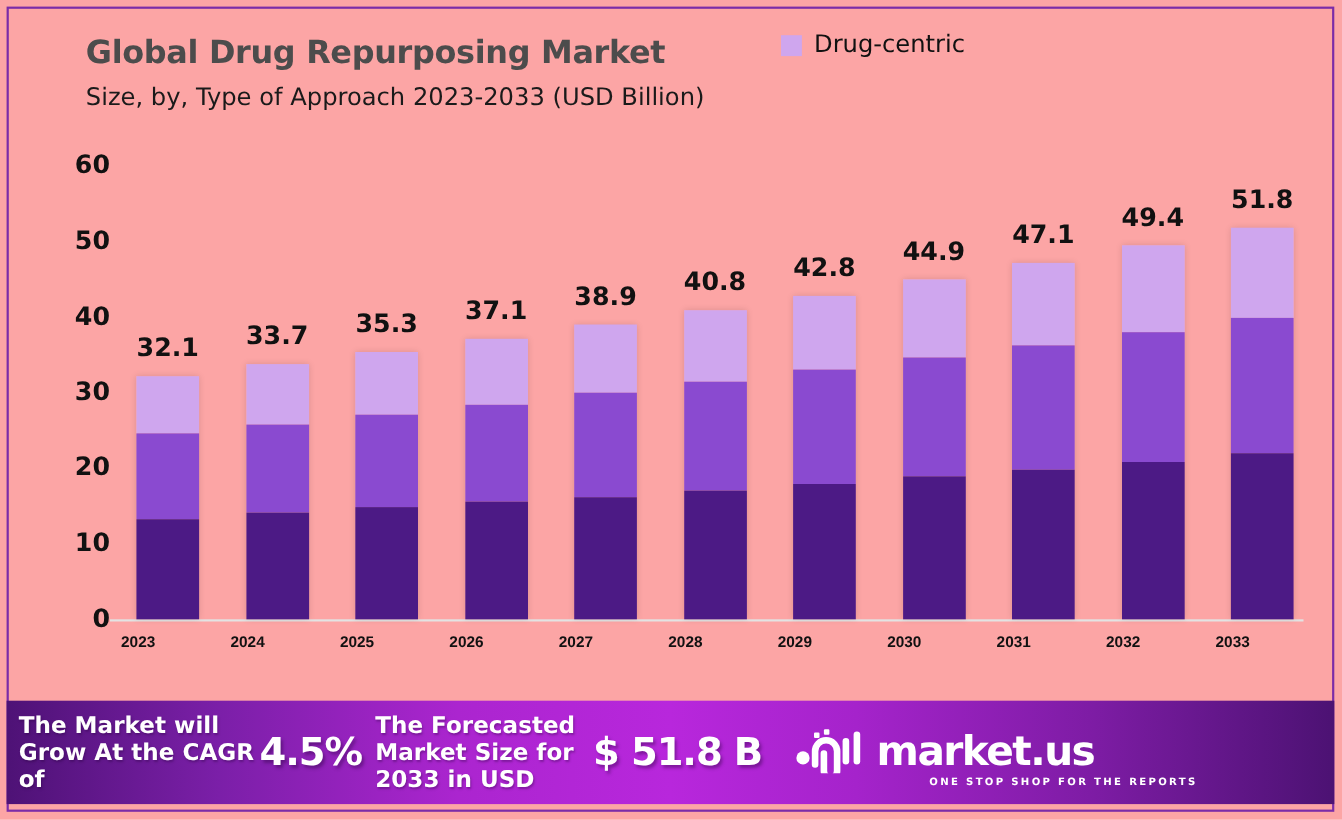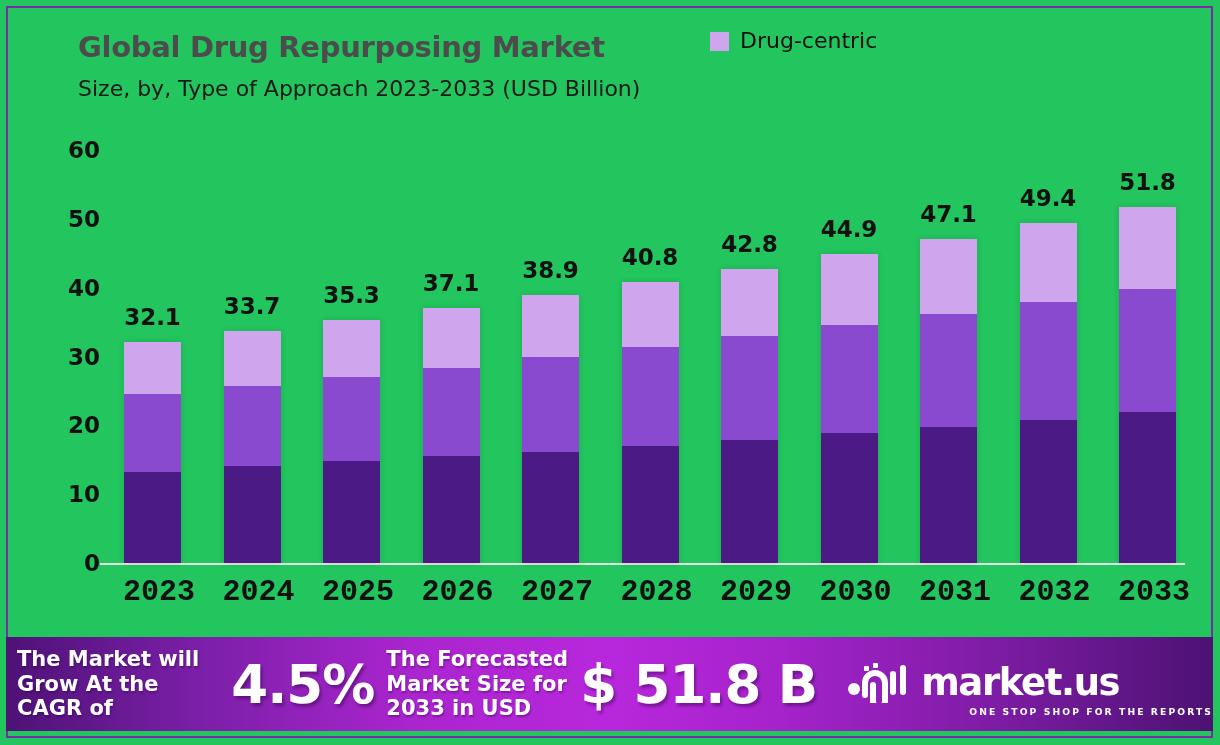--- a/index.html
+++ b/index.html
@@ -6,21 +6,21 @@
   body{
     width:1220px;height:745px;
     background:#ffffff;
     font-family:"DejaVu Sans", sans-serif;
     overflow:hidden;
   }
   #frame{
     position:relative;
     width:1220px;height:745px;
     box-sizing:border-box;
-    background:#22c55e;
+    background:#fca5a5;
   }
   
   #border-outline{
     position:absolute;
     left:6px;top:6px;
     width:1207px;height:732px;
     box-sizing:border-box;
     border:2px solid #7B2CA8;
     pointer-events:none;
   }
@@ -137,24 +137,24 @@
     color:#111111;
   }
   #x-axis{
     position:absolute;
     left:100px;top:443px;
     width:1085px;height:40px;
   }
   .x-tick{
     position:absolute;
     width:85px;
-    text-align:right;
-    font-family:Liberation Mono, monospace;
-    font-weight:bold;
-    font-size:30px;
+    text-align:left;
+    font-family:Liberation Sans, sans-serif;
+    font-weight:bold;
+    font-size:14px;
     color:#111111;
   }
 
   
   #footer{
     position:absolute;
     left:6px;top:637px;
     width:1207px;height:94px;
     background:linear-gradient(90deg,#4e1276 0%, #7b1fa8 16%, #ab25cf 34%, #b827dc 50%, #a523cb 64%, #7d1ca4 82%, #4c1273 100%);
     display:flex;
@@ -165,21 +165,21 @@
     font-family:"DejaVu Sans", sans-serif;
     font-weight:bold;
     font-size:21px;
     color:#ffffff;
     line-height:1.18;
     text-shadow:1px 2px 2px rgba(40,0,60,0.35);
   }
   .foot-big{
     font-family:"DejaVu Sans", sans-serif;
     font-weight:bold;
-    font-size:53px;
+    font-size:35px;
     color:#ffffff;
     letter-spacing:-1px;
     line-height:1;
     text-shadow:2px 3px 3px rgba(40,0,60,0.4);
     white-space:nowrap;
   }
   #foot-cagr-label{margin-left:11px;width:215px;}
   #foot-cagr-value{margin-left:4px;}
   #foot-size-label{margin-left:12px;width:190px;}
   #foot-size-value{margin-left:8px;}

